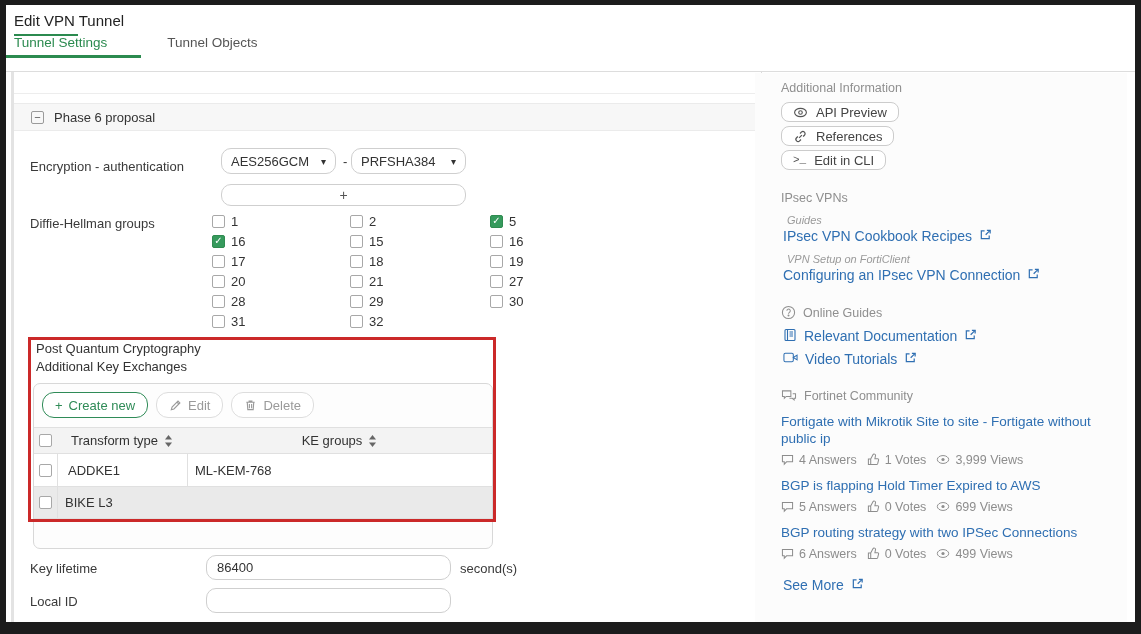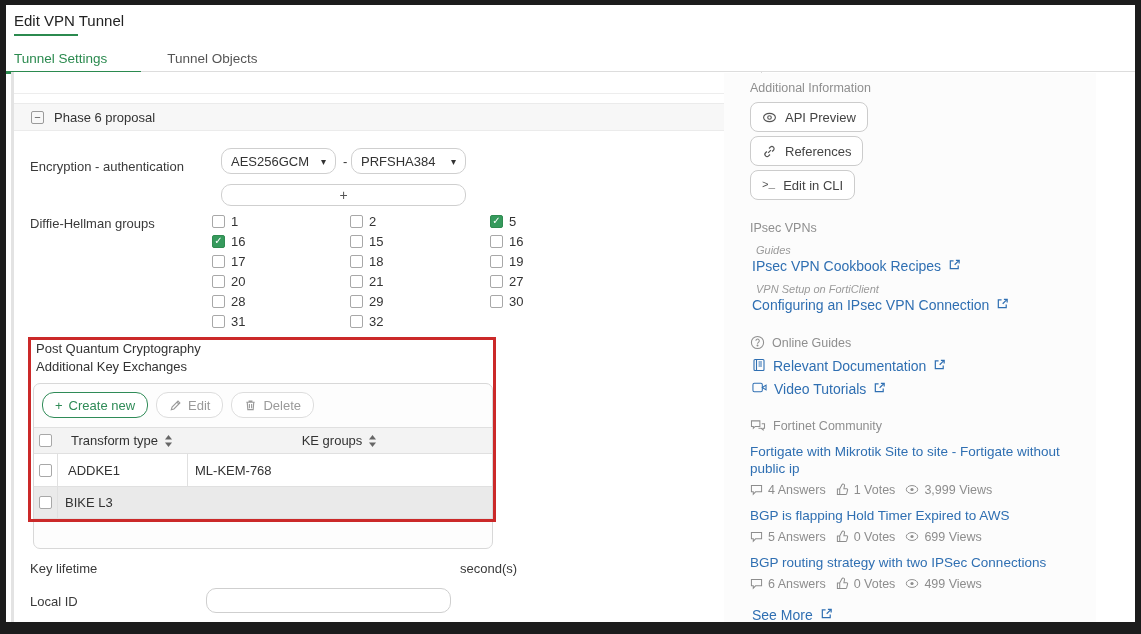--- a/index.html
+++ b/index.html
@@ -4,21 +4,21 @@
 <style>
   html,body{margin:0;padding:0;background:#444;}
   *{box-sizing:border-box;font-family:"Liberation Sans",sans-serif;}
   .frame{position:relative;width:1141px;height:634px;background:#1c1c1c;overflow:hidden;}
   .screen{position:absolute;left:6px;top:5px;width:1129px;height:617px;background:#fff;overflow:hidden;}
 
   
   .hdr{position:absolute;left:0;top:0;width:100%;height:67px;background:#fff;border-bottom:1px solid #ddd;}
   .page-title{position:absolute;left:8px;top:7px;font-size:15px;color:#222;}
   .title-underline{position:absolute;left:8px;top:29px;width:64px;height:2px;background:#2b8a4f;}
-  .tabs{position:absolute;left:0px;top:24px;height:29px;display:flex;margin-top:16px;}
+  .tabs{position:absolute;left:0px;top:24px;height:29px;display:flex;}
   .tab{padding:6px 16px 7px 8px;font-size:13.5px;color:#555;cursor:pointer;}
   .tab.active{color:#2b8a4f;border-bottom:3px solid #2b8a4f;padding-left:8px;padding-right:34px;}
   .tab.inactive{padding-left:26px;}
 
   
   .form-panel{position:absolute;left:5px;top:67px;width:751px;height:550px;background:#fff;
     border-left:3px solid #e3e3e3;border-right:1px solid #d9d9d9;}
   .form-rule{position:absolute;left:0;top:21px;width:100%;height:1px;background:#ededed;}
   .section-band{position:absolute;left:0;top:31px;width:100%;height:28px;background:#f7f7f7;
     border-top:1px solid #ebebeb;border-bottom:1px solid #ebebeb;display:flex;align-items:center;}
@@ -65,23 +65,23 @@
   .tc-k{flex:1;padding-left:7px;display:flex;align-items:center;gap:4px;align-self:stretch;}
   .trow.r1 .tc-t,.trow.r1 .tc-k,.trow.r2 .tc-t,.trow.r2 .tc-k{border-left:1px solid #e0e0e0;}
   .thead .tc-t,.thead .tc-k{justify-content:center;padding-left:0;}
   .sort-ic{display:block;margin-left:2px;}
 
   .text-input{position:absolute;height:25px;border:1px solid #cfcfcf;border-radius:10px;background:#fff;
     font-size:13px;color:#333;padding:0 10px;outline:none;}
   .unit{position:absolute;font-size:13px;color:#3a3a3a;}
 
   
-  .sidebar{position:absolute;left:718px;top:68px;width:372px;height:549px;background:#fcfcfc;padding:8px 0 0 26px;}
+  .sidebar{position:absolute;left:749px;top:68px;width:372px;height:549px;background:#fcfcfc;padding:8px 0 0 26px;}
   .sb-heading{font-size:12.5px;color:#8f8f8f;display:flex;align-items:center;gap:7px;}
-  .sb-btn{display:flex;align-items:center;gap:8px;height:30px;padding:0 11px;border:1px solid #ccc;border-radius:8px;
+  .sb-btn{display:flex;align-items:center;gap:8px;height:20px;padding:0 11px;border:1px solid #ccc;border-radius:8px;
     background:#fff;font-size:13px;color:#444;width:max-content;cursor:pointer;margin-top:4px;}
   .sb-caption{font-size:11px;color:#9a9a9a;font-style:italic;margin:9px 0 2px 6px;}
   .sb-link{font-size:14px;color:#2f6fb2;display:flex;align-items:flex-start;gap:7px;cursor:pointer;width:max-content;margin-left:2px;}
   .thread{margin-top:11px;}
   .thread-title{font-size:13.5px;color:#2f6fb2;cursor:pointer;line-height:1.25;}
   .thread-stats{display:flex;align-items:center;gap:10px;margin-top:5px;font-size:12.5px;color:#8d8d8d;}
   .stat{display:flex;align-items:center;gap:5px;}
   .ext-ic{flex:0 0 auto;}
   svg{color:inherit;}
 </style>
@@ -253,20 +253,21 @@
                 <span class="cb"></span>
               </div>
           <div class="tc-k">
                 <span>BIKE L3</span>
               </div>
         </div>
       </div>
     </div>
 
     <div class="flabel" style="top:489px;">Key lifetime</div>
+    <input class="text-input" style="left: 192px; top: 483px; width: 245px;" value="86400">
     <div class="unit" style="left:446px;top:489px;">second(s)</div>
 
     <div class="flabel" style="top:522px;">Local ID</div>
     <input class="text-input" style="left: 192px; top: 516px; width: 245px;" value="">
   </div>
 
   <div class="sidebar">
     <div class="sb-heading">Additional Information</div>
 
     <div class="sb-btn" style="margin-top:7px;">

